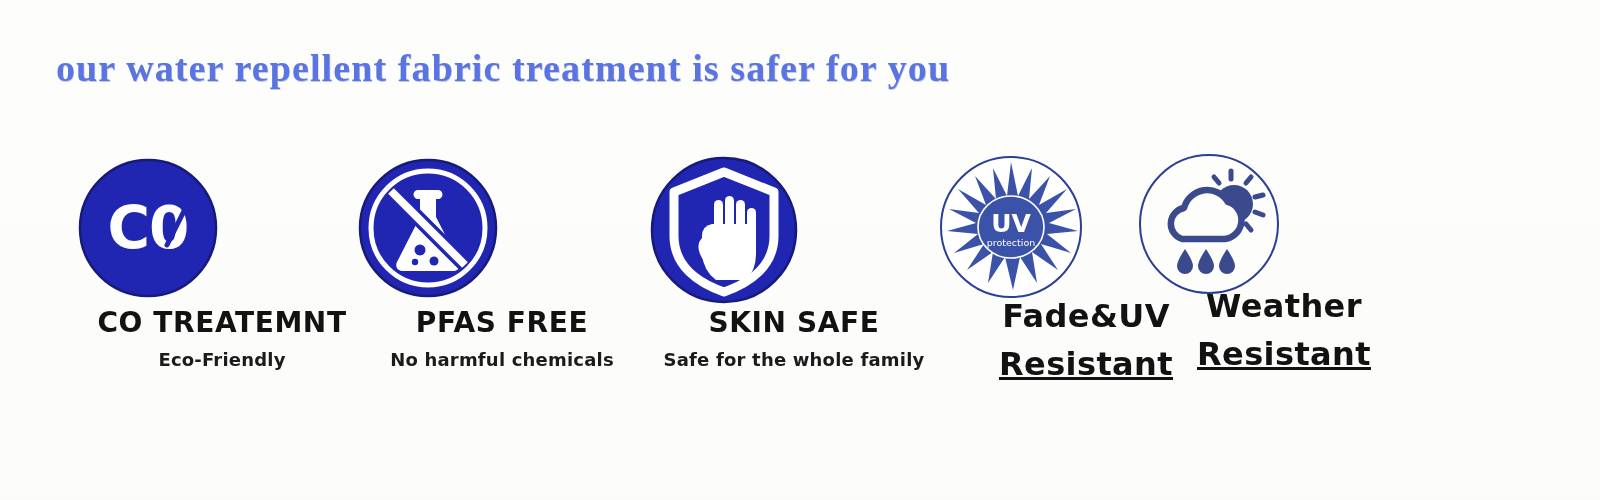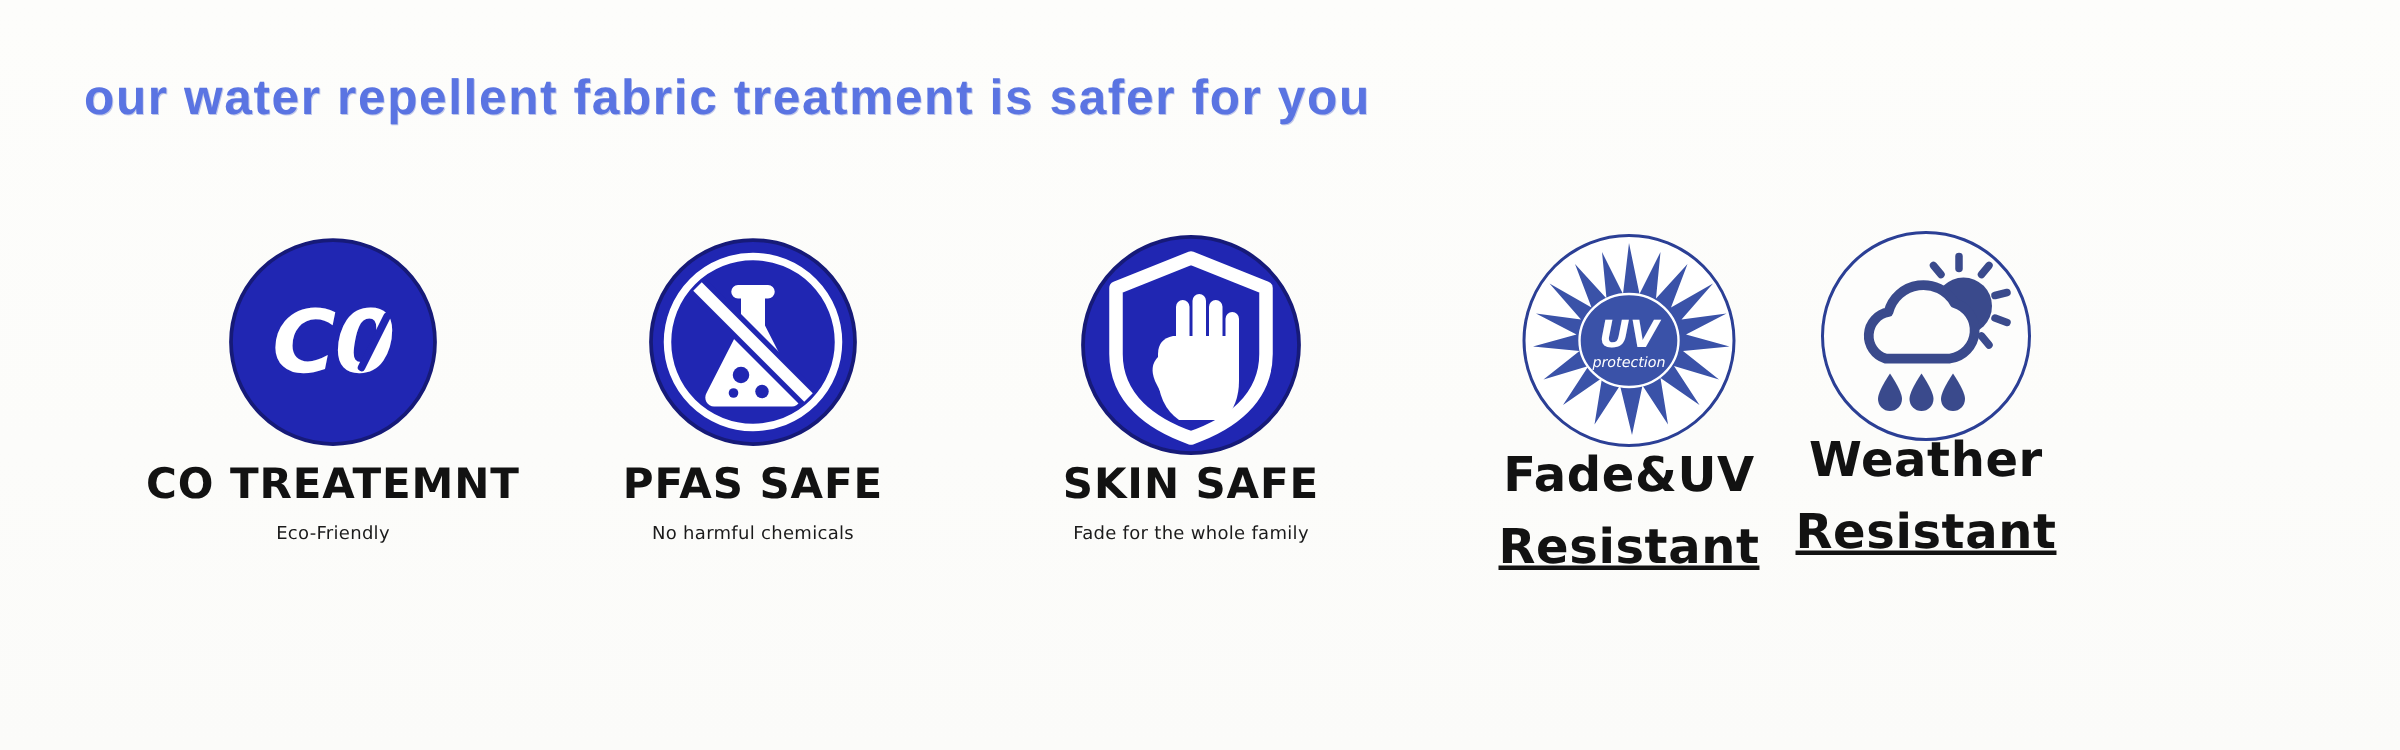--- a/index.html
+++ b/index.html
@@ -21,22 +21,22 @@
     height: 500px;
     background: linear-gradient(180deg, #fdfdfb 0%, #fcfcfa 60%, #fbfbf9 100%);
     box-sizing: border-box;
   }
 
   
   .headline {
     position: absolute;
     left: 56px;
     top: 46px;
-    font-family: Liberation Sans, sans-serif;
-    font-size: 33px;
+    font-family: Liberation Serif, serif;
+    font-size: 38px;
     font-weight: 700;
     letter-spacing: 1.1px;
     color: #5a74e2;
     text-shadow: 0.6px 0.9px 0 rgba(120,135,210,0.45);
     white-space: nowrap;
   }
 
   
   .features {
     position: absolute;
@@ -49,40 +49,38 @@
   .feature {
     position: absolute;
     top: 0;
     width: 300px;
     text-align: center;
   }
   .feature .icon-wrap {
     height: 152px;
     display: flex;
     align-items: flex-start;
-    justify-content: center;
-    font-style: italic;
   }
   .feature .captions {
     margin-top: 2px;
   }
 
   .cap-title {
     font-family: "DejaVu Sans", sans-serif;
     font-weight: 700;
     font-size: 28px;
     letter-spacing: 0.6px;
     color: #121212;
     line-height: 1.18;
     white-space: nowrap;
   }
   .cap-sub {
     font-family: "DejaVu Sans", sans-serif;
-    font-weight: 400;
-    font-size: 12px;
+    font-weight: 700;
+    font-size: 18px;
     letter-spacing: 0.2px;
     color: #1b1b1b;
     line-height: 1.3;
     margin-top: 9px;
     white-space: nowrap;
   }
 
   
   .stacked .cap-title {
     font-size: 32px;
@@ -138,21 +136,21 @@
             <path d="M66 38 h20 a4 4 0 0 1 0 9 h-2 v18 l23 45 a6 6 0 0 1 -5 9 h-52 a6 6 0 0 1 -5 -9 l23 -45 v-18 h-2 a4 4 0 0 1 0 -9 z" fill="#ffffff"></path>
             <circle cx="68" cy="98" r="5.5" fill="#2026b2"></circle>
             <circle cx="82" cy="109" r="4.5" fill="#2026b2"></circle>
             <circle cx="63" cy="110" r="3.2" fill="#2026b2"></circle>
           </g>
           <line x1="39" y1="39" x2="113" y2="113" stroke="#2026b2" stroke-width="15" stroke-linecap="butt"></line>
           <line x1="39" y1="39" x2="113" y2="113" stroke="#ffffff" stroke-width="8" stroke-linecap="butt"></line>
         </svg>
       </div>
       <div class="captions">
-        <div class="cap-title">PFAS SAFE</div>
+        <div class="cap-title">PFAS FREE</div>
         <div class="cap-sub">No harmful chemicals</div>
       </div>
     </div>
 
     <div class="feature" id="f3">
       <div class="icon-wrap">
         <svg width="160" height="160" viewBox="0 0 160 160">
           <circle cx="80" cy="78" r="72" fill="#2026b2" stroke="#161a78" stroke-width="2.5"></circle>
           <path d="M80 20 L130 40 V84 C130 114 106 131 80 140 C54 131 30 114 30 84 V40 Z" fill="none" stroke="#ffffff" stroke-width="9" stroke-linejoin="round"></path>
           <g fill="#ffffff">
@@ -160,21 +158,21 @@
             <rect x="81" y="44" width="9" height="54" rx="4.5"></rect>
             <rect x="92" y="48" width="9" height="50" rx="4.5"></rect>
             <rect x="103" y="56" width="9" height="46" rx="4.5"></rect>
             <path d="M68 72 q-10 2 -10 12 v14 q0 20 14 30 h30 q10 -10 10 -26 V72 h-44 z"></path>
             <path d="M58 86 q-6 6 -2 16 l8 16 8 -8 z"></path>
           </g>
         </svg>
       </div>
       <div class="captions">
         <div class="cap-title">SKIN SAFE</div>
-        <div class="cap-sub">Fade for the whole family</div>
+        <div class="cap-sub">Safe for the whole family</div>
       </div>
     </div>
 
     <div class="feature stacked" id="f4">
       <div class="icon-wrap">
         <svg width="150" height="150" viewBox="0 0 150 150">
           <circle cx="75" cy="75" r="70" fill="#ffffff" stroke="#2b3f95" stroke-width="2"></circle>
           <g fill="#3a52a8">
             <path d="M75 10 L82 44 L96 16 L93 47 L114 24 L103 53 L131 37 L110 61 L140 57 L113 71
                      L142 79 L111 82 L135 101 L105 92 L122 118 L96 100 L101 131 L84 105 L77 138

